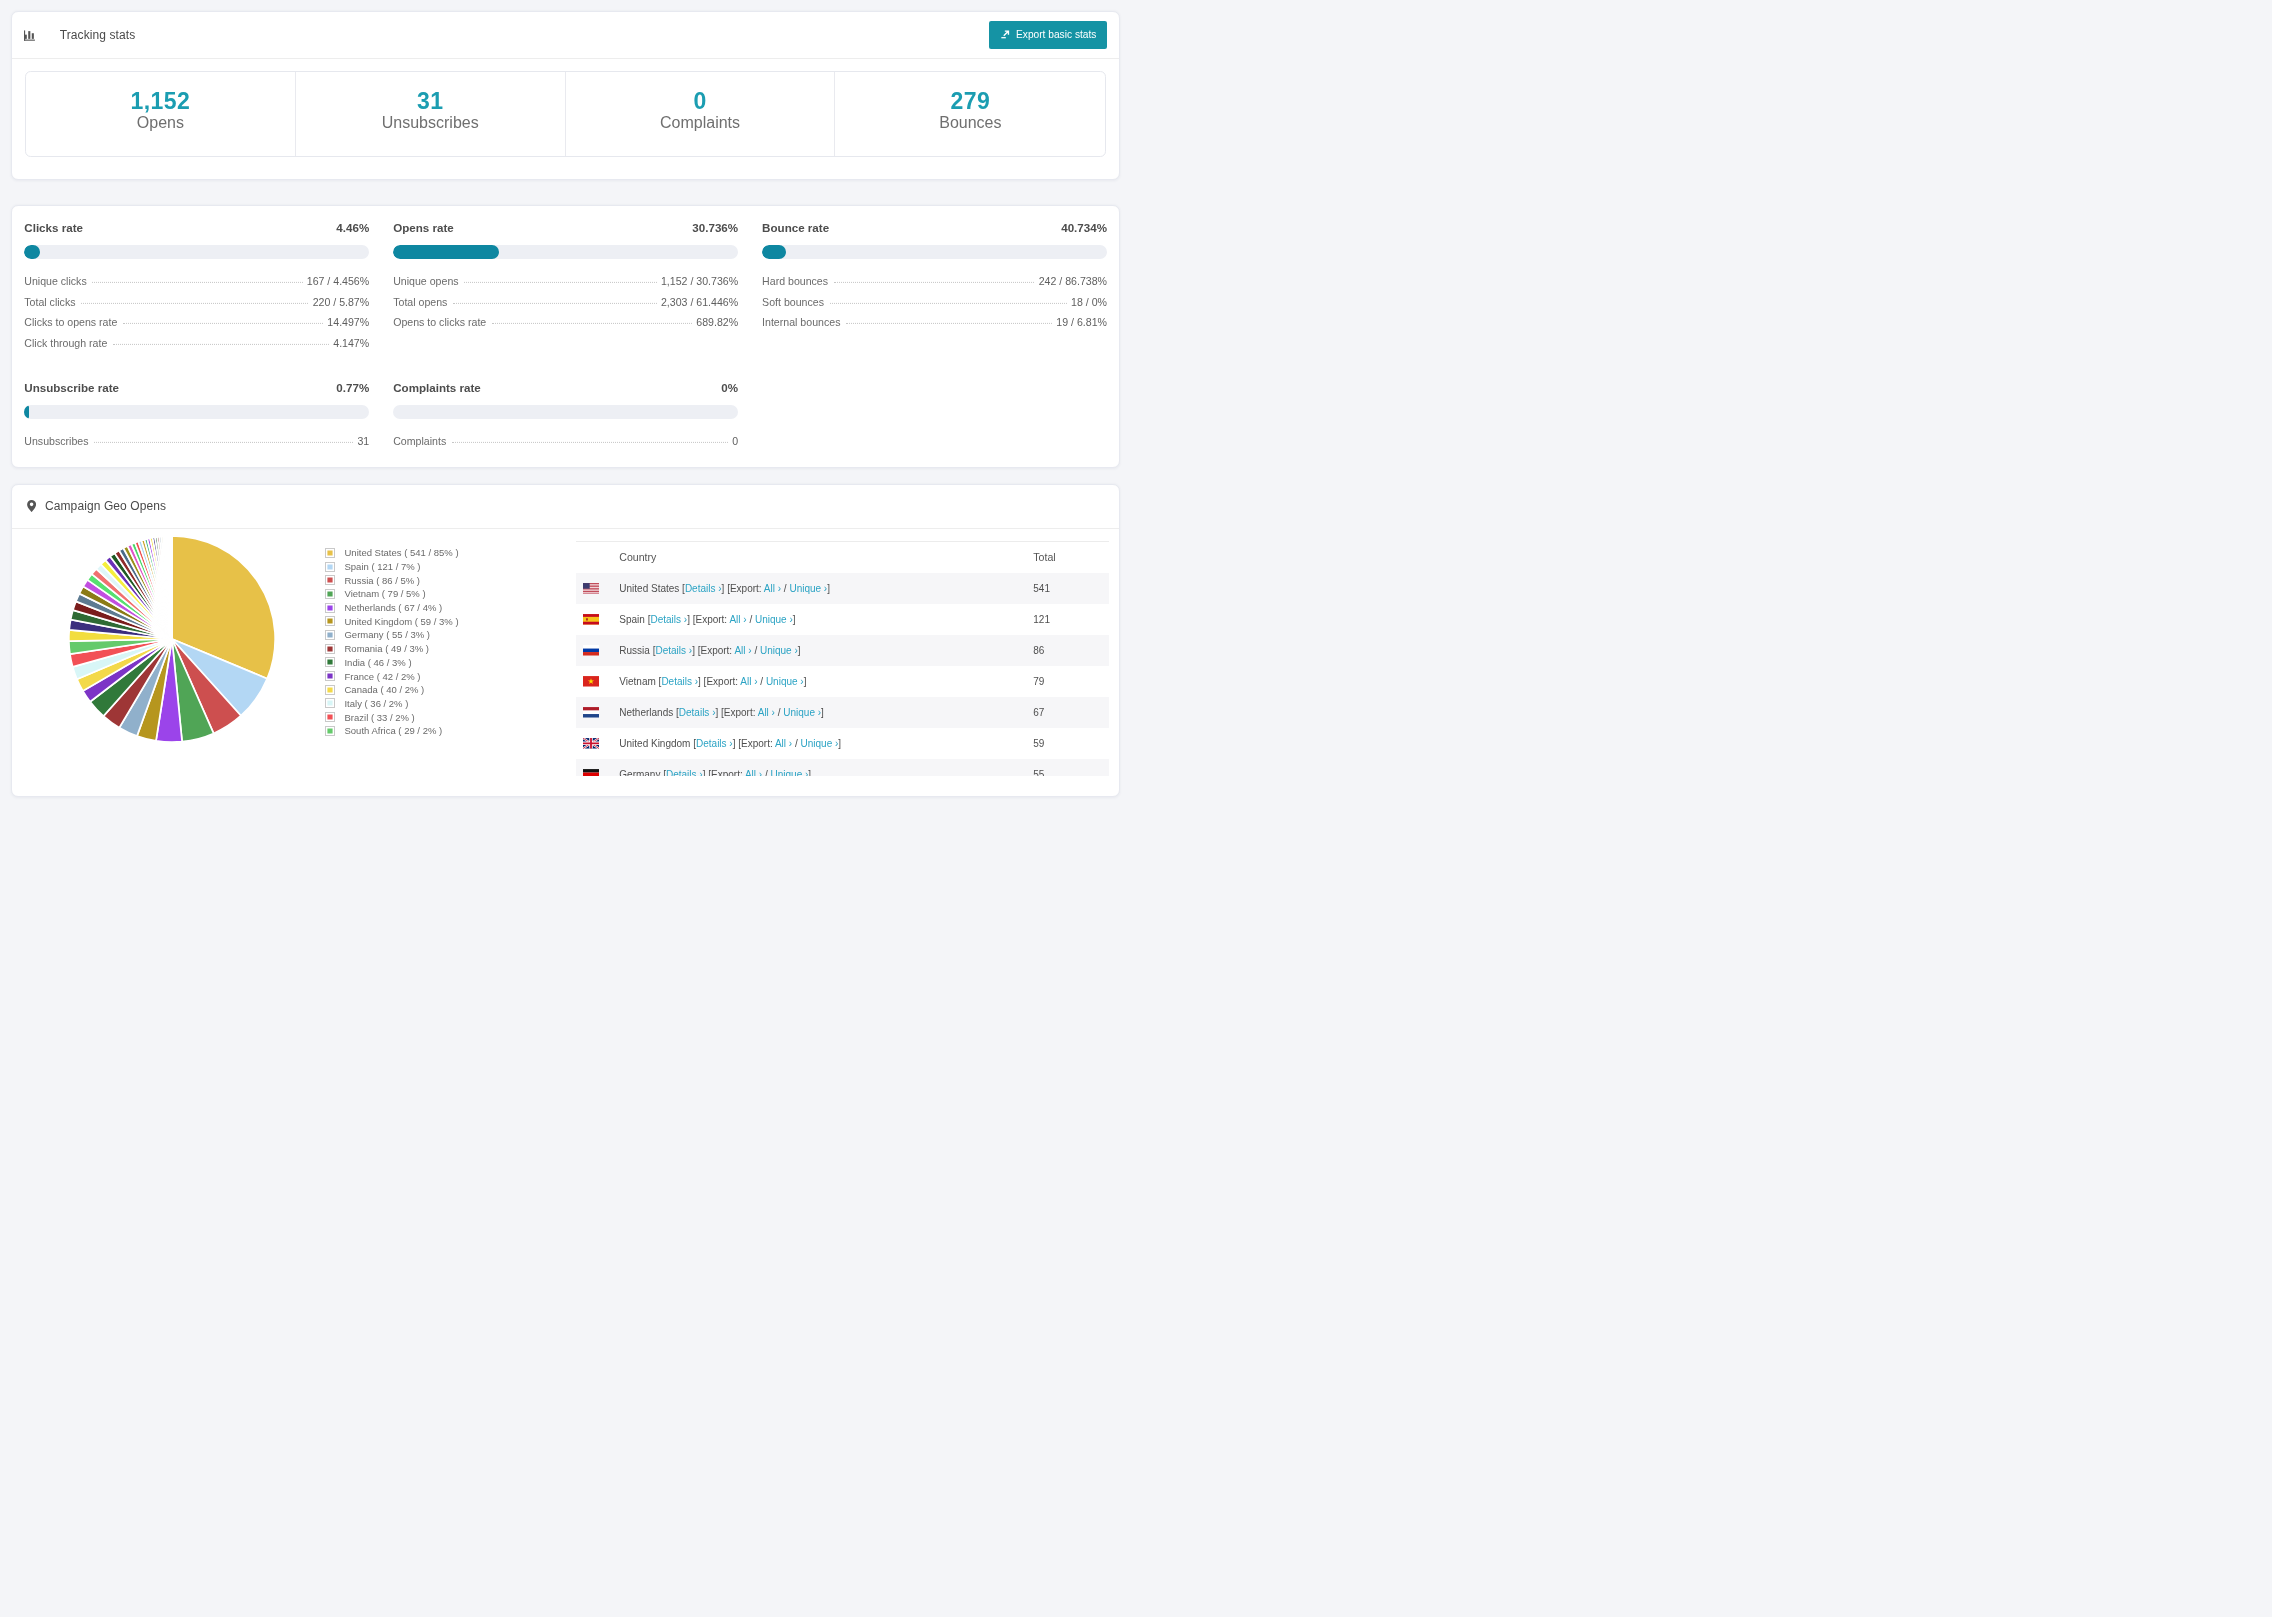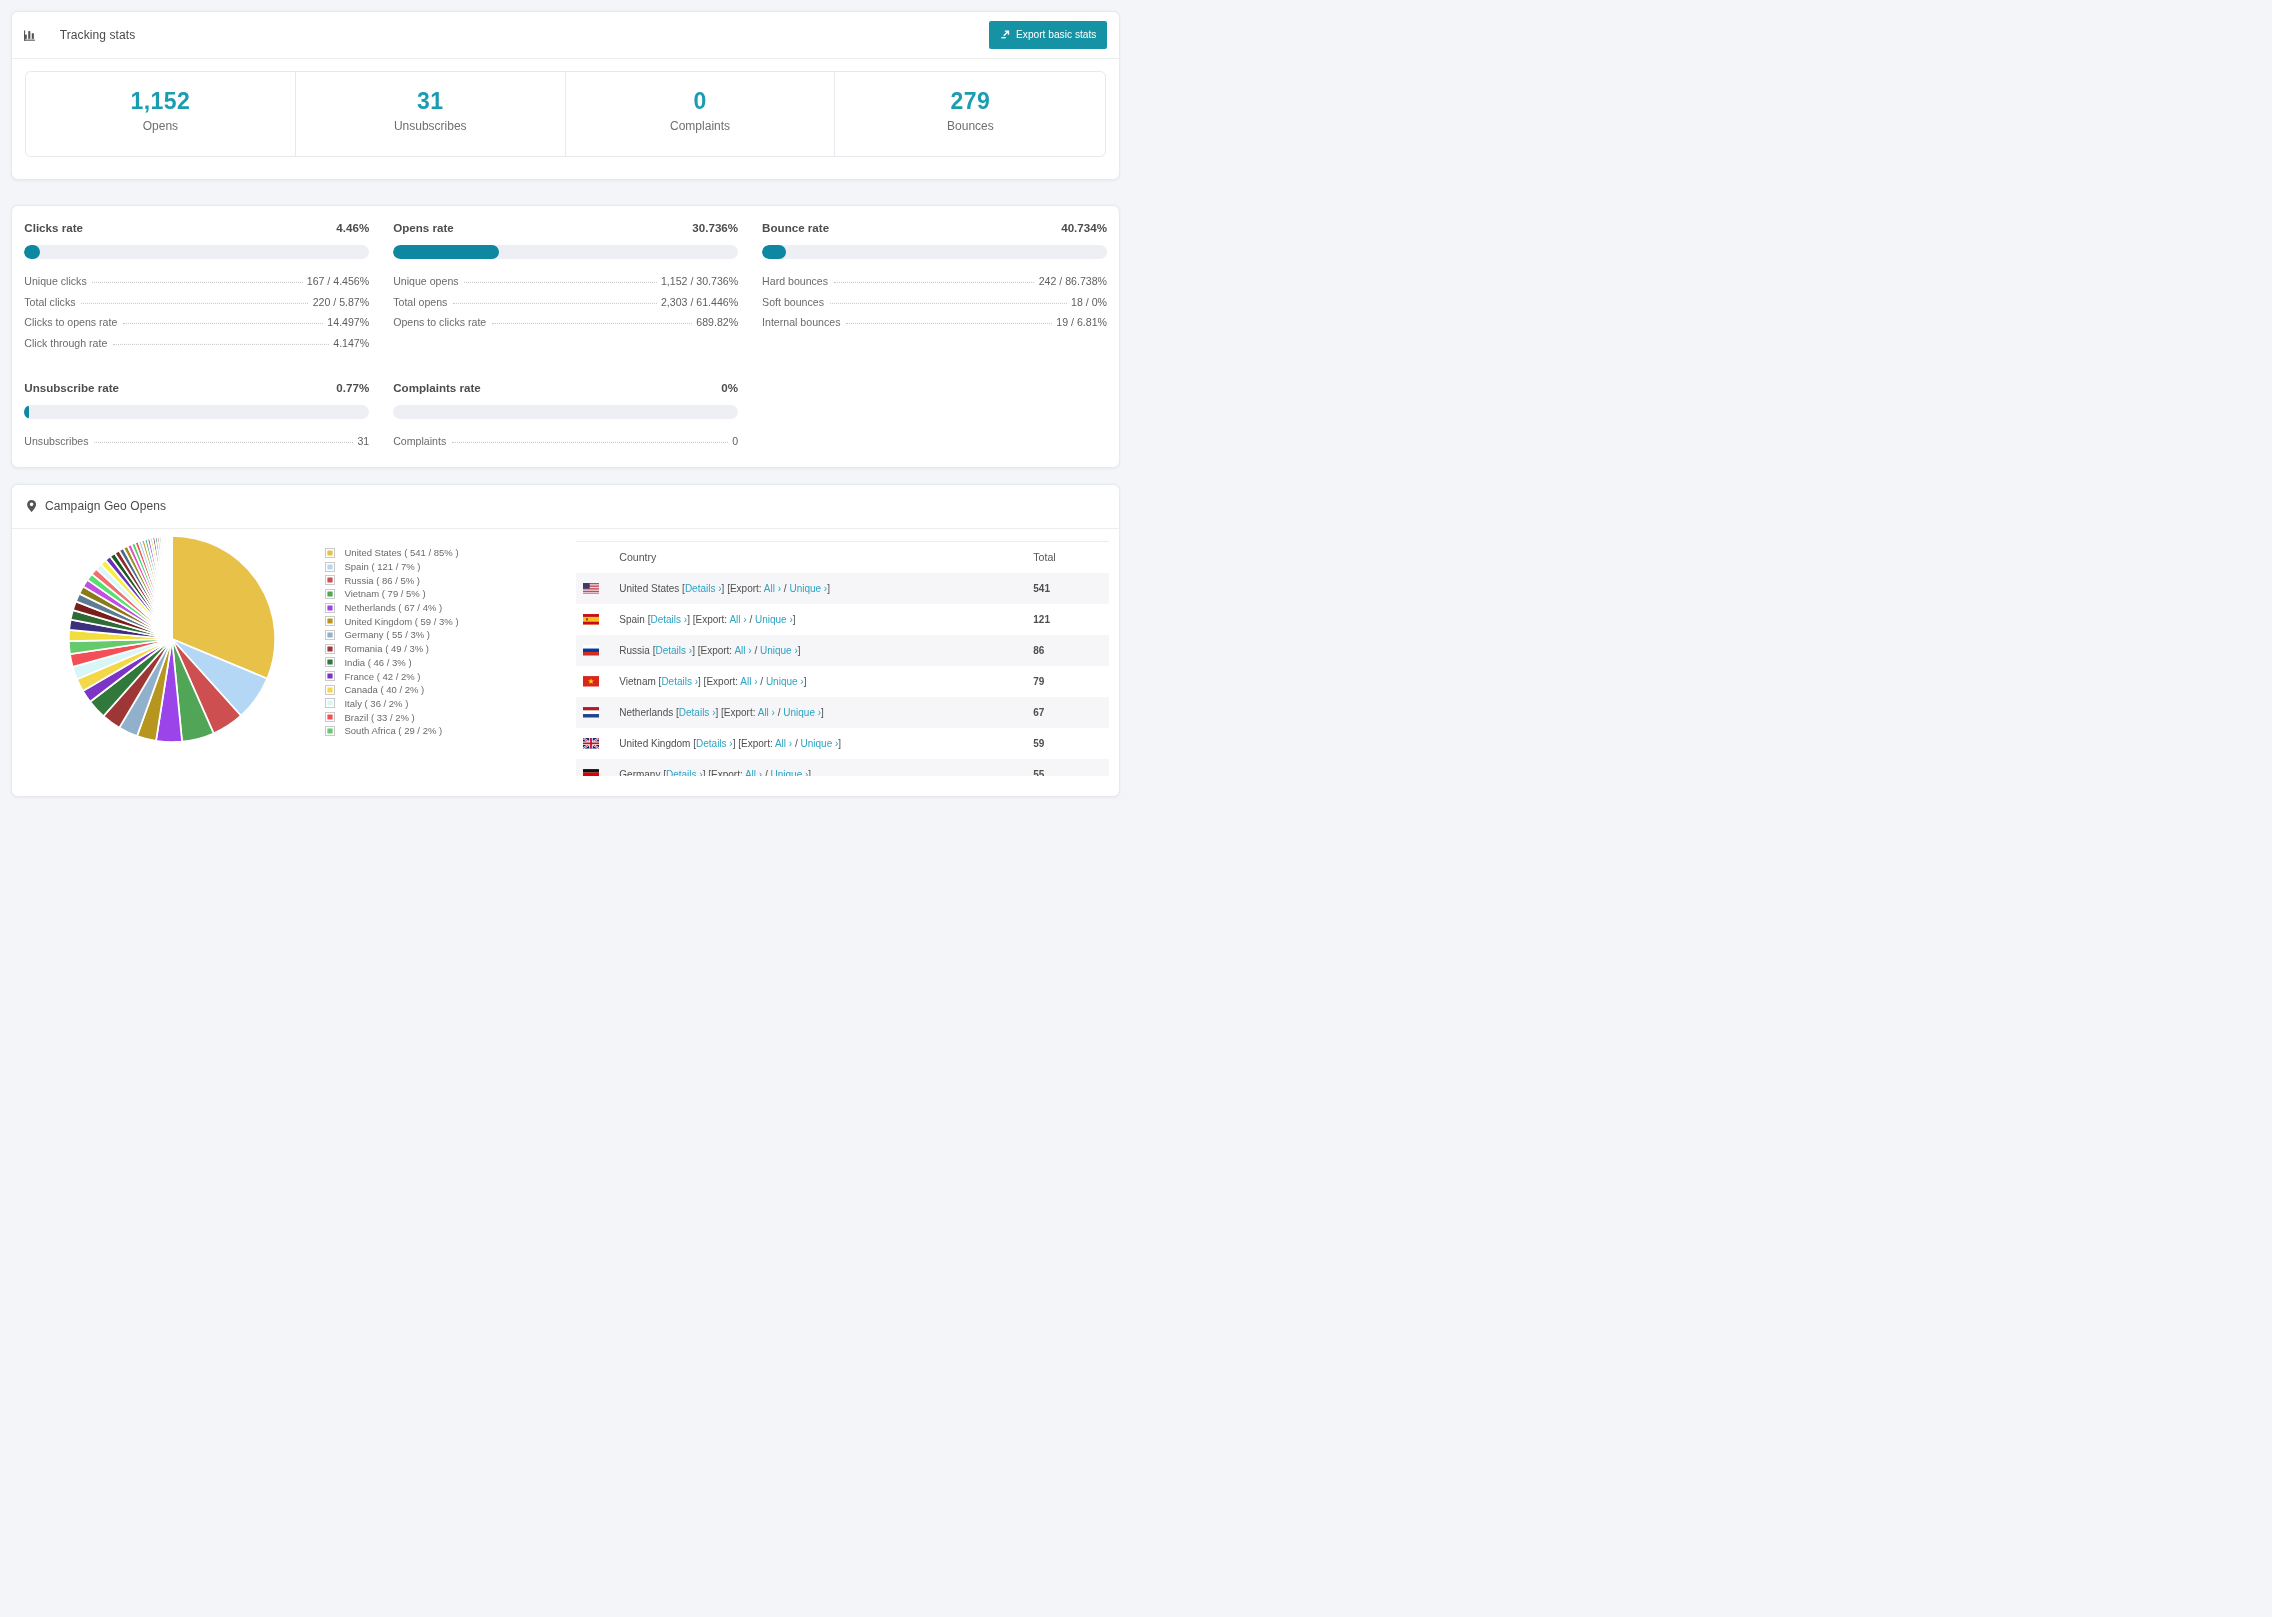--- a/index.html
+++ b/index.html
@@ -32,21 +32,21 @@
     font-size:10.2px; padding:0 10.6px; height:28px; cursor:pointer;
   }
   .stats-row {
     margin:12px 12.7px 0 12.7px; height:86px;
     border:0.7px solid #e6e8ee; border-radius:5.6px;
     display:flex; background:#fff;
   }
   .stat-cell { flex:1 1 20%; text-align:center; padding-top:17.6px; border-right:0.7px solid #e9eaef; }
   .stat-cell:last-child { border-right:none; }
   .stat-value { font-size:23px; font-weight:700; color:#1b9db1; line-height:1.1; letter-spacing:0.4px; }
-  .stat-label { font-size:12px; color:#6f6f6f; margin-top:5px; }
+  .stat-label { font-size:16px; color:#6f6f6f; }
   
   #card-rates { margin-top:25.4px; height:263px; padding:15.5px 12px 0; }
   .rates-grid { display:grid; grid-template-columns:1fr 1fr 1fr; column-gap:19px; row-gap:20px;gap:24px; }
   .sec-head { display:flex; justify-content:space-between; align-items:baseline; margin-bottom:10.6px; }
   .sec-title { font-size:11.6px; font-weight:700; color:#4d4d4d; }
   .sec-value { font-size:11.6px; font-weight:700; color:#4d4d4d; }
   .bar { height:14px; background:#edeff4; border-radius:7px; margin-bottom:16px; position:relative; overflow:hidden; }
   .bar-fill { position:absolute; left:0; top:0; bottom:0; background:#0e87a1; border-radius:7px; }
   .rrow { display:flex; align-items:baseline; margin-bottom:8.5px; font-size:10.6px; }
   .rlabel { color:#6b6b6b; white-space:nowrap; }
@@ -64,21 +64,21 @@
   #geo-table { position:absolute; left:564px; top:56px; width:533px; height:235px; overflow:hidden; border-top:0.7px solid #ececec; }
   .thead { position:relative; height:31px; display:flex; align-items:center; }
   .th-country { position:absolute; left:43px; font-size:10.6px; color:#555; }
   .th-total { position:absolute; left:457px; font-size:10.6px; color:#555; }
   .trow { position:relative; height:31px; display:flex; align-items:center; padding-left:7px; font-size:10px; color:#4f4f4f; }
   .trow.striped { background:#f6f6f8; }
   .flag { width:16px; height:10.6px; margin-right:20px; flex:none; display:inline-block; line-height:0; }
   .flag svg { display:block; }
   .cell-text { white-space:nowrap; }
   .cell-text a { color:#2ba3c4; text-decoration:none; cursor:pointer; }
-  .total-cell { position:absolute; left:457px; font-size:10px; color:#4f4f4f;font-weight:bold; }
+  .total-cell { position:absolute; left:457px; font-size:10px; color:#4f4f4f; }
   .icon { display:inline-flex; line-height:0; }
 </style>
 </head>
 <body>
 
 <div class="card" id="card-tracking">
   <div class="c1-head">
     <div class="c1-title">
       <span class="icon">
         <svg width="13.4" height="12" viewBox="0 0 19 17">

